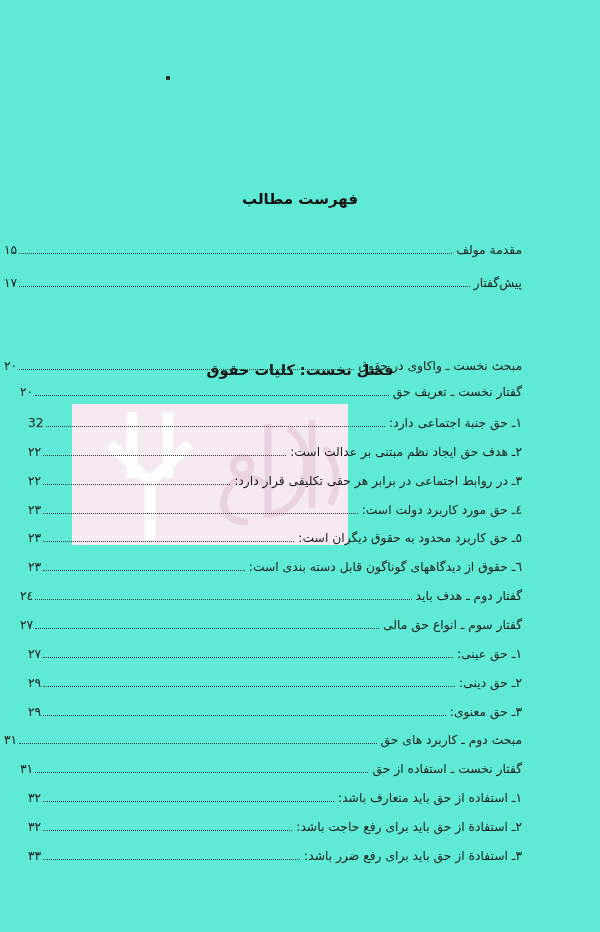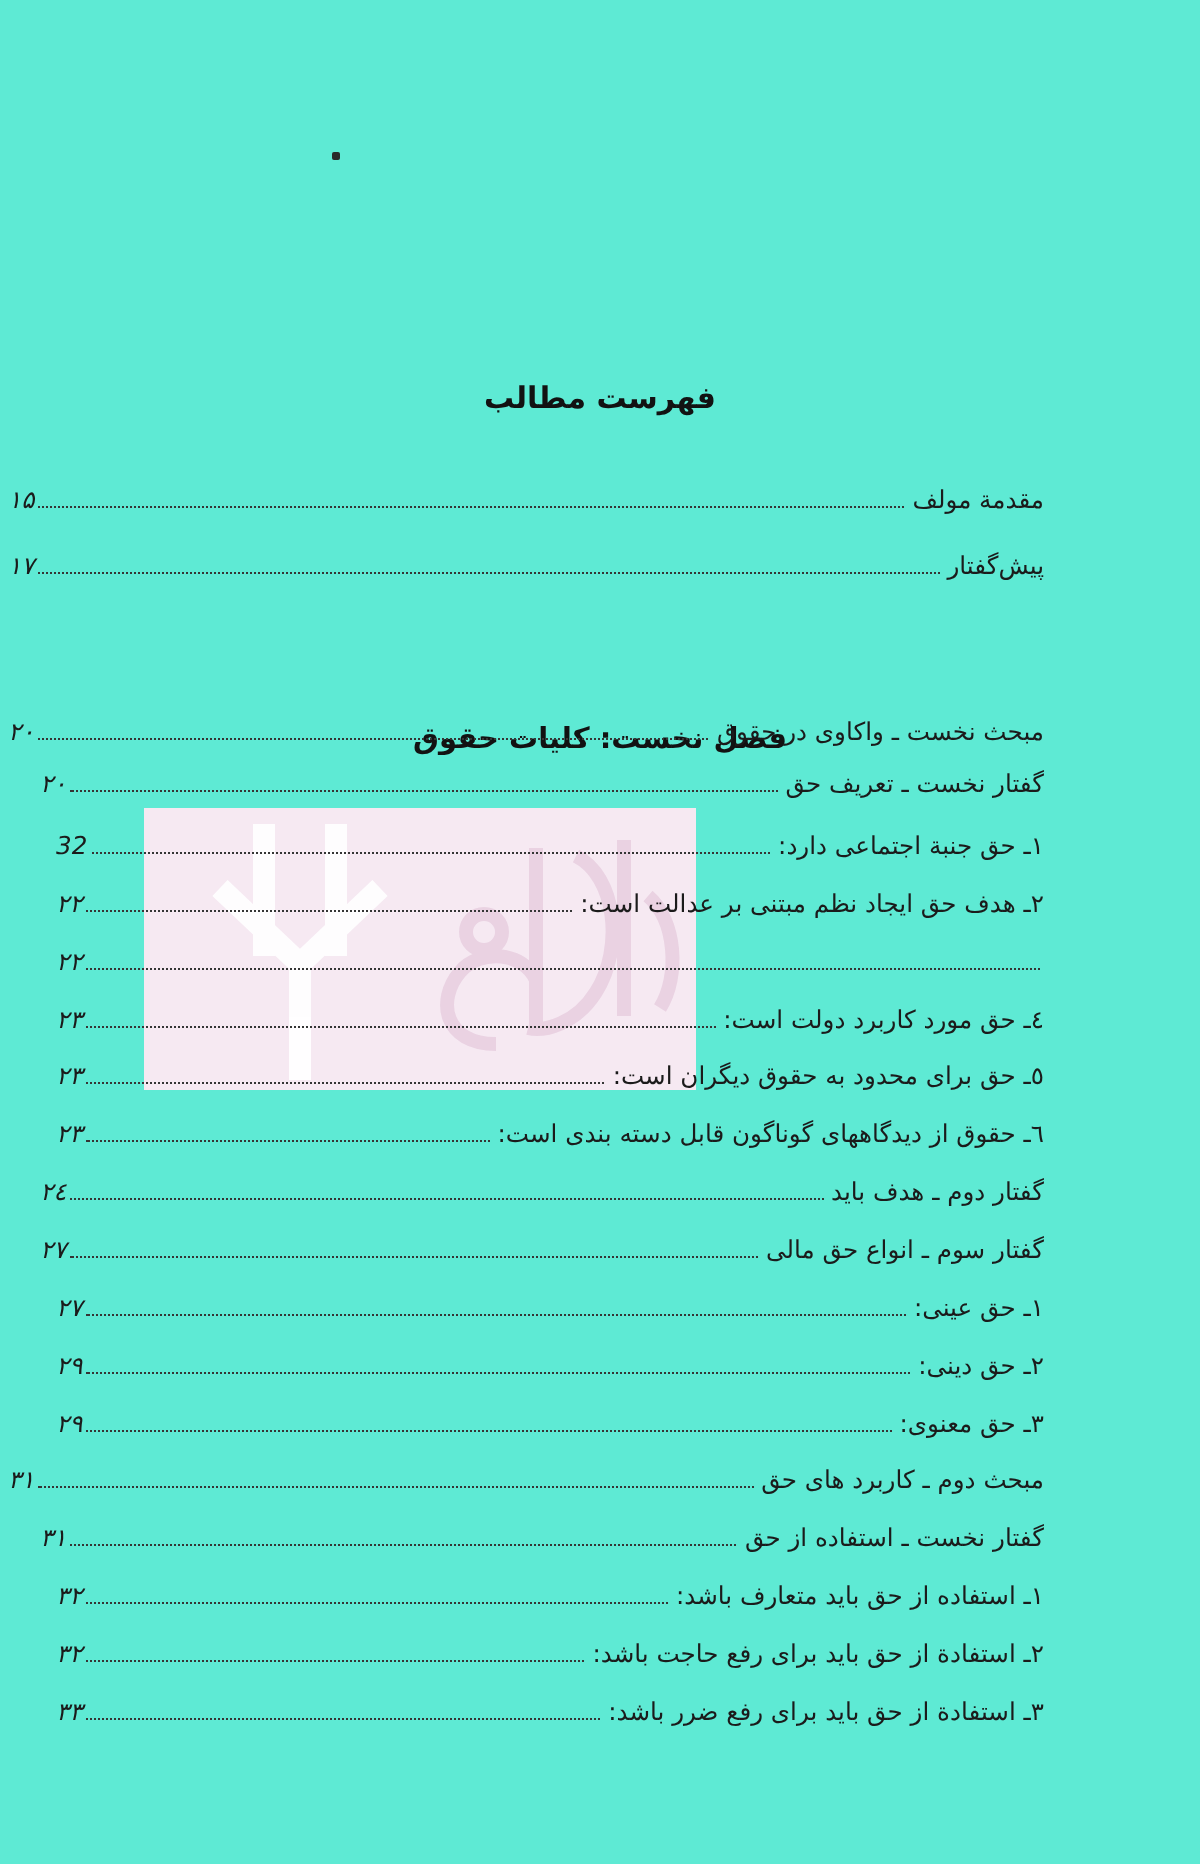--- a/index.html
+++ b/index.html
@@ -100,21 +100,20 @@
     border-bottom: 1.1px dotted #353535;
     margin: 0 2px 4px 2px;
     height: 1px;
     min-width: 10px;
   }
   .entry .pageno {
     flex: 0 0 auto;
     font-size: 12.3px;
     direction: ltr;
     unicode-bidi: isolate;
-    font-style: italic;
   }
 
   .entry.lvl-0 { }
   .entry.lvl-1 { width: 502px; }
   .entry.lvl-2 { width: 494px; }
 </style>
 </head>
 <body>
 
 <div class="page">
@@ -172,30 +171,31 @@
       <span class="label">۱ـ حق جنبة اجتماعی دارد:</span>
       <span class="leader"></span>
       <span class="pageno">32</span>
     </div>
     <div class="entry lvl-2" style="top:446px">
       <span class="label">۲ـ هدف حق ایجاد نظم مبتنی بر عدالت است:</span>
       <span class="leader"></span>
       <span class="pageno">۲۲</span>
     </div>
     <div class="entry lvl-2" style="top:475px">
+      <span class="label">۳ـ در روابط اجتماعی در برابر هر حقی تکلیفی قرار دارد:</span>
       <span class="leader"></span>
       <span class="pageno">۲۲</span>
     </div>
     <div class="entry lvl-2" style="top:504px">
       <span class="label">٤ـ حق مورد کاربرد دولت است:</span>
       <span class="leader"></span>
       <span class="pageno">۲۳</span>
     </div>
     <div class="entry lvl-2" style="top:532px">
-      <span class="label">٥ـ حق برای محدود به حقوق دیگران است:</span>
+      <span class="label">٥ـ حق کاربرد محدود به حقوق دیگران است:</span>
       <span class="leader"></span>
       <span class="pageno">۲۳</span>
     </div>
     <div class="entry lvl-2" style="top:561px">
       <span class="label">٦ـ حقوق از دیدگاههای گوناگون قابل دسته بندی است:</span>
       <span class="leader"></span>
       <span class="pageno">۲۳</span>
     </div>
     <div class="entry lvl-1" style="top:590px">
       <span class="label">گفتار دوم ـ هدف باید</span>

